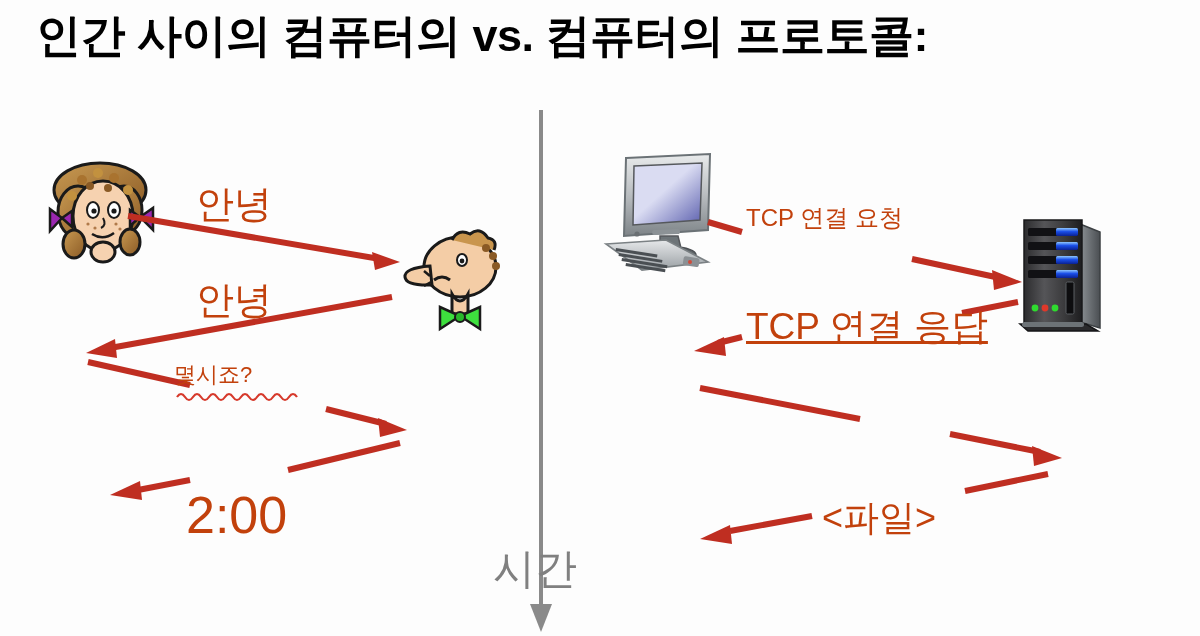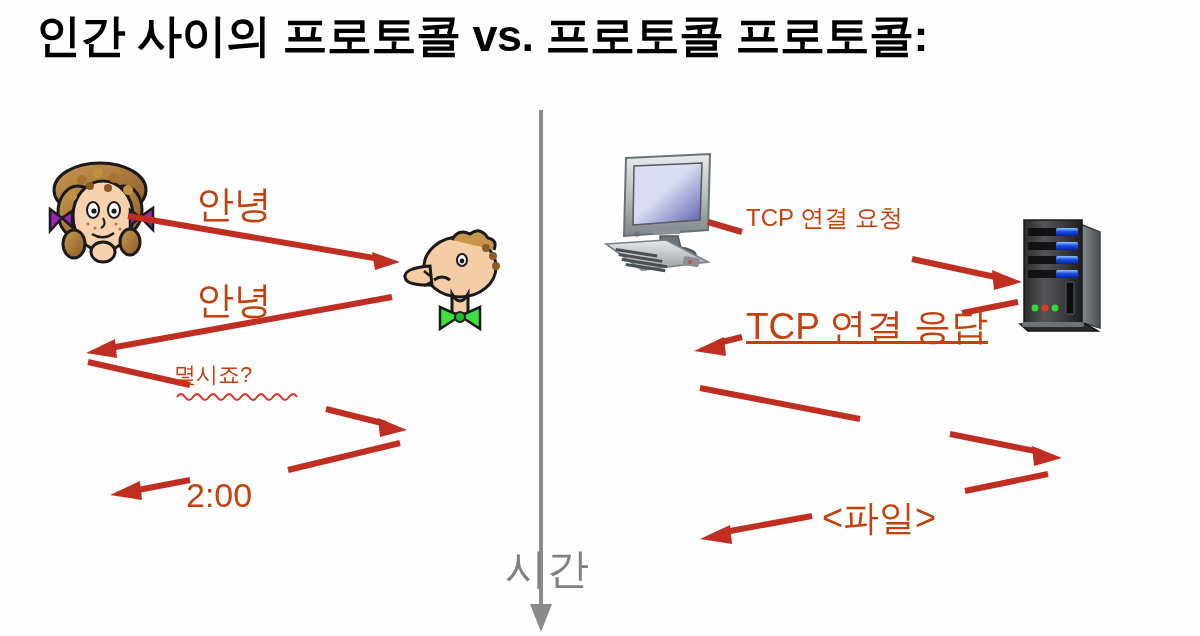--- a/index.html
+++ b/index.html
@@ -59,21 +59,21 @@
   .inline-url {
     font-size: 26px;
     vertical-align: baseline;
   }
 </style>
 </head>
 <body>
 
 <div id="slide">
 
-  <div id="slide-title">인간 사이의 프로토콜 vs. 프로토콜 프로토콜:</div>
+  <div id="slide-title">인간 사이의 컴퓨터의 vs. 컴퓨터의 프로토콜:</div>
 
   <svg class="svg-layer" viewBox="0 0 1200 636">
     <defs>
       <linearGradient id="screenGrad" x1="0" y1="0" x2="1" y2="1">
         <parameter name="stop" offset="0%" stop-color="#ffffff"></parameter>
         <stop offset="45%" stop-color="#dadcf2"></stop>
         <stop offset="100%" stop-color="#5b5fae"></stop>
       </linearGradient>
       <linearGradient id="monBody" x1="0" y1="0" x2="0" y2="1">
         <stop offset="0%" stop-color="#e9ebec"></stop>
@@ -279,24 +279,24 @@
       <path d="M177 397 q4 -6 8 0 t8 0 t8 0 t8 0 t8 0 t8 0 t8 0 t8 0 t8 0 t8 0 t8 0 t8 0 t8 0 t8 0 t8 0" fill="none" stroke="#d6392b" stroke-width="2.2"></path>
     </g>
   </svg>
 
   <div class="msg-label msg-ko" style="left:196px; top:185px;">안녕</div>
 
   <div class="msg-label msg-ko" style="left:196px; top:281px;">안녕</div>
 
   <div class="msg-label msg-ko" style="left:174px; top:364px; font-size:22px;">몇시죠?</div>
 
-  <div class="msg-label msg-lat" style="left:186px; top:478px; font-size:34px;">2:00</div>
+  <div class="msg-label msg-lat" style="left:186px; top:489px; font-size:52px;">2:00</div>
 
   <div class="msg-label msg-ko" style="left:746px; top:206px; font-size:24px;">TCP 연결 요청</div>
 
   <div class="msg-label msg-ko" style="left:746px; top:308px; font-size:37px;text-decoration:underline;">TCP 연결 응답</div>
 
 
   <div class="msg-label msg-ko" style="left:822px; top:500px; font-size:36px;">&lt;파일&gt;</div>
 
-  <div class="time-label" style="left:505px; top:548px;">시간</div>
+  <div class="time-label" style="left:493px; top:548px;">시간</div>
 
 </div>
 
 </body></html>

